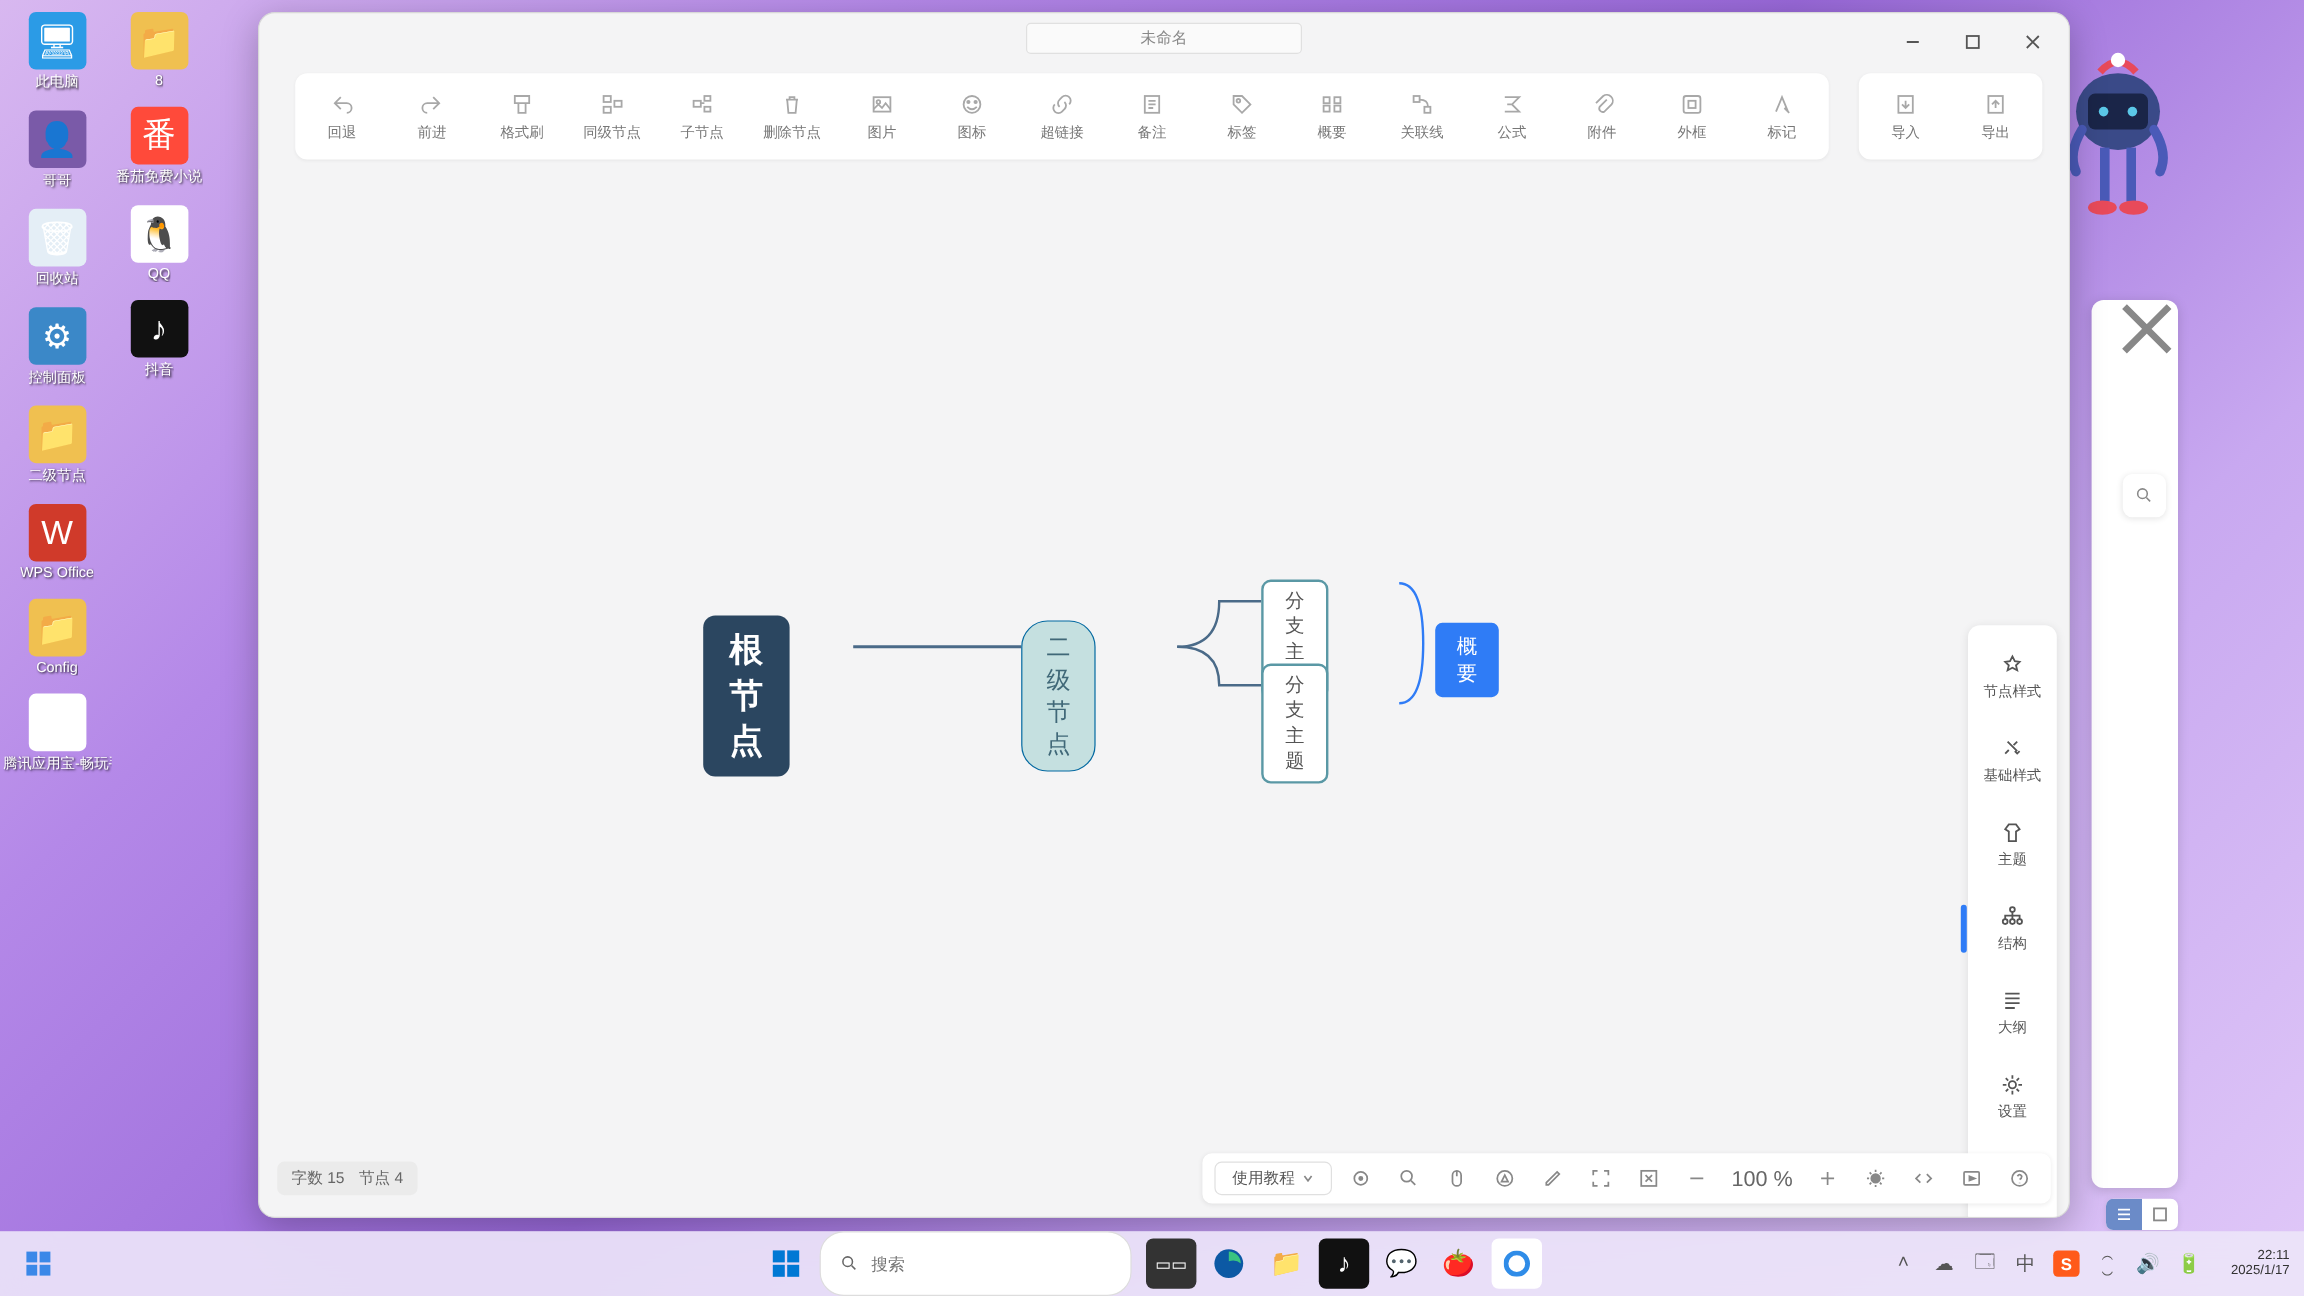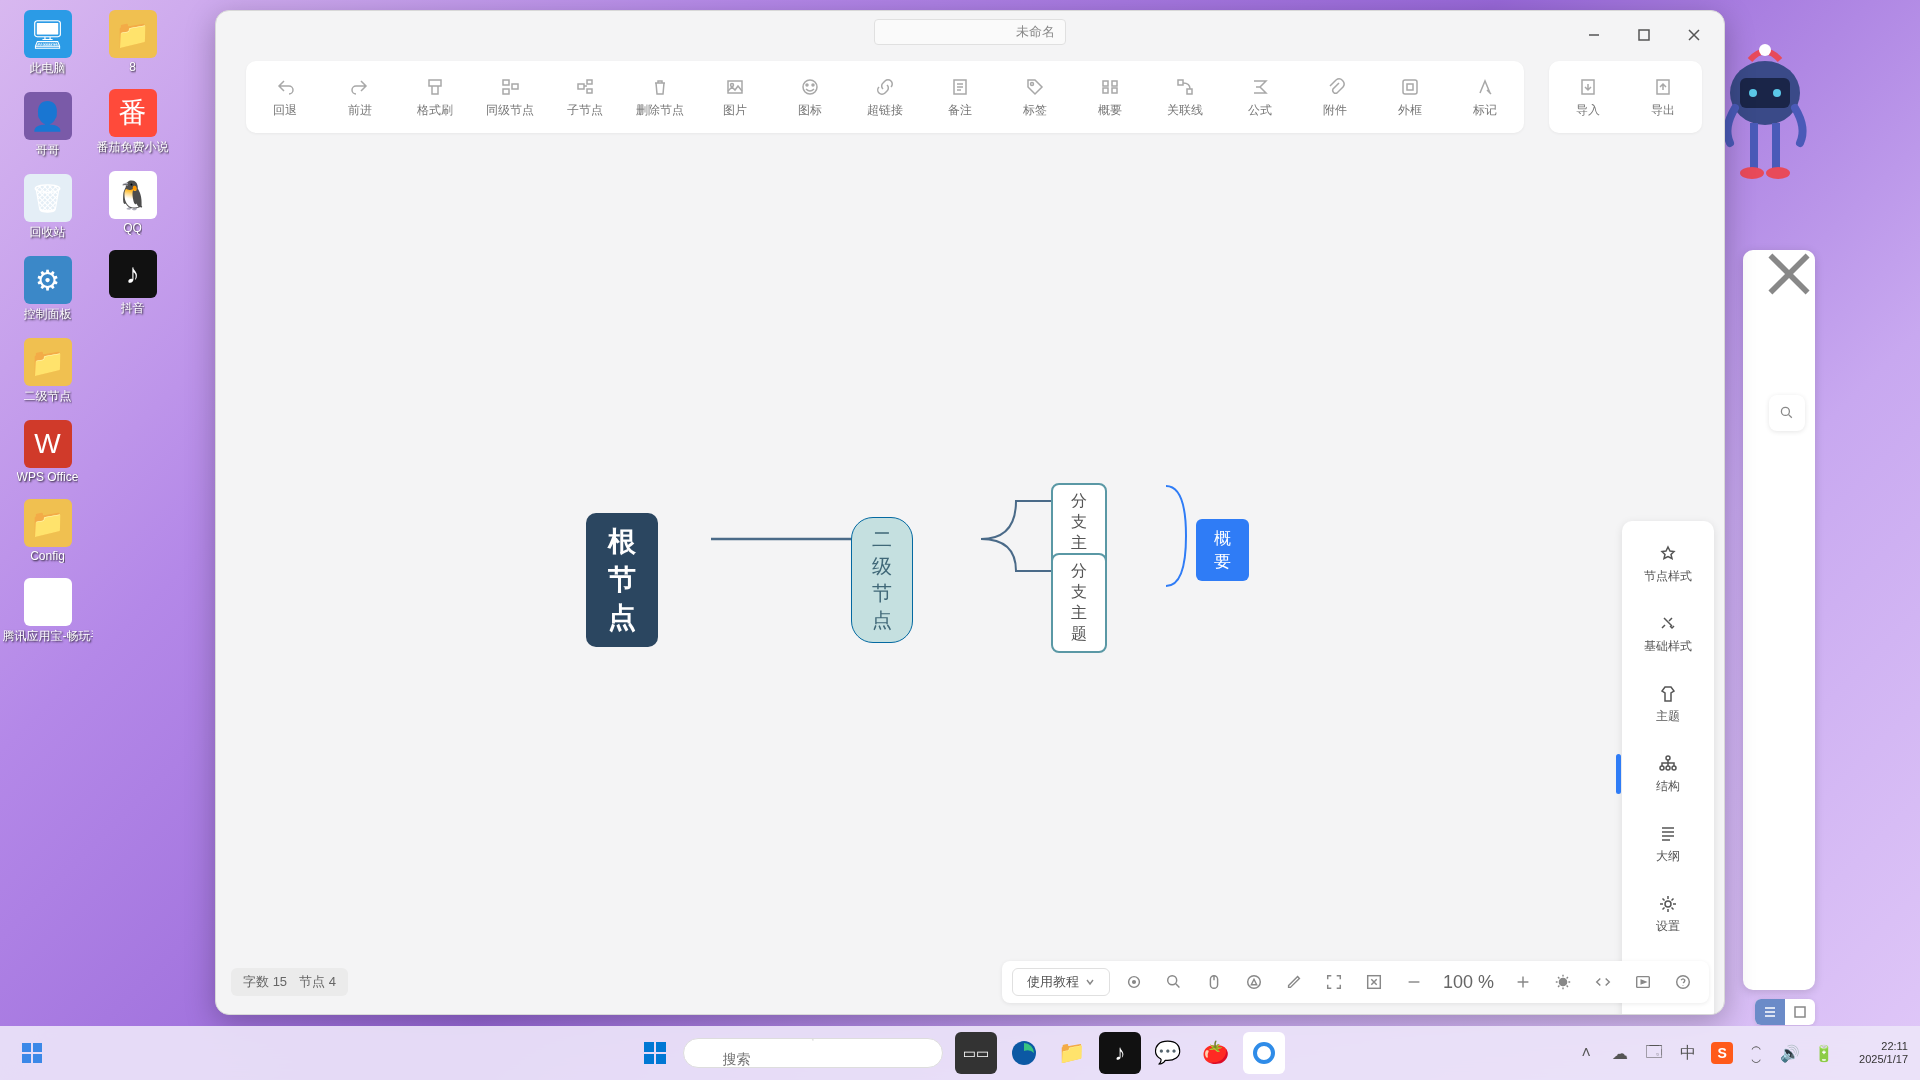--- a/index.html
+++ b/index.html
@@ -10,21 +10,21 @@
 .desktop-icon { width: 75px; display: flex; flex-direction: column; align-items: center; margin-bottom: 15px; cursor: pointer; }
 .desktop-icon .ico { width: 48px; height: 48px; border-radius: 6px; display: flex; align-items: center; justify-content: center; font-size: 28px; color: #fff; }
 .desktop-icon .lbl { font-size: 12px; color: #fff; text-shadow: 1px 1px 2px rgba(0,0,0,0.9); text-align: center; margin-top: 2px; white-space: nowrap; max-width: 90px; overflow: hidden; }
 .desktop-col2 { position: absolute; left: 95px; top: 10px; }
 
 
 .app-window { position: absolute; left: 215px; top: 10px; width: 1510px; height: 1005px; background: #f4f4f5; border-radius: 14px; box-shadow: 0 8px 30px rgba(0,0,0,0.25); overflow: hidden; border: 1px solid #d8d8d8; }
 
 
 .titlebar { height: 42px; display: flex; align-items: center; justify-content: center; position: relative; }
-.title-input { width: 192px; height: 26px; border: 1px solid #e0e0e0; border-radius: 4px; background: #fafafa; font-size: 13px; padding: 0 10px; text-align: right; color: #888; }
+.title-input { width: 230px; height: 26px; border: 1px solid #e0e0e0; border-radius: 4px; background: #fafafa; font-size: 13px; padding: 0 10px; text-align: center; color: #888; }
 .win-controls { position: absolute; right: 10px; top: 10px; display: flex; gap: 10px; }
 .win-btn { width: 40px; height: 28px; display: flex; align-items: center; justify-content: center; cursor: pointer; border-radius: 4px; color: #555; }
 .win-btn svg { width: 14px; height: 14px; stroke: #555; stroke-width: 1.5; fill: none; }
 
 
 .toolbar-wrap { padding: 8px 30px; display: flex; gap: 25px; }
 .tool-group { background: #fff; border-radius: 10px; padding: 8px 10px; display: flex; gap: 17px; box-shadow: 0 1px 3px rgba(0,0,0,0.05); }
 .tool-btn { width: 58px; height: 56px; display: flex; flex-direction: column; align-items: center; justify-content: center; cursor: pointer; border-radius: 6px; color: #a8a8a8; }
 .tool-btn .ticon { width: 22px; height: 22px; display: flex; align-items: center; justify-content: center; }
 .tool-btn .ticon svg { width: 20px; height: 20px; stroke: currentColor; stroke-width: 1.5; fill: none; }
@@ -37,21 +37,21 @@
 .mindmap { position: absolute; left: 320px; top: 300px; }
 .mm-svg { position: absolute; top: 0; left: 0; }
 .mm-root { position: absolute; left: 50px; top: 72px; background: #2b4660; color: #fff; font-size: 28px; font-weight: bold; padding: 10px 22px; border-radius: 10px; }
 .mm-level2 { position: absolute; left: 315px; top: 76px; background: #c5e0e0; border: 1px solid #0369a1; color: #406878; font-size: 20px; padding: 8px 20px; border-radius: 22px; }
 .mm-branch { position: absolute; background: #fff; border: 2px solid #5a98a5; color: #555; font-size: 16px; padding: 6px 18px; border-radius: 8px; }
 .mm-branch.b1 { left: 515px; top: 42px; }
 .mm-branch.b2 { left: 515px; top: 112px; }
 .mm-summary { position: absolute; left: 660px; top: 78px; background: #2f7cf6; color: #fff; font-size: 17px; padding: 8px 18px; border-radius: 6px; }
 
 
-.side-panel { position: absolute; right: 10px; top: 380px; width: 92px; background: #fff; border-radius: 10px; box-shadow: 0 2px 8px rgba(0,0,0,0.1); padding: 8px 0; }
+.side-panel { position: absolute; right: 10px; top: 380px; width: 74px; background: #fff; border-radius: 10px; box-shadow: 0 2px 8px rgba(0,0,0,0.1); padding: 8px 0; }
 .side-item { height: 70px; display: flex; flex-direction: column; align-items: center; justify-content: center; cursor: pointer; font-size: 12px; color: #555; gap: 4px; }
 .side-item.active { position: relative; }
 .side-item.active::before { content: ''; position: absolute; left: -6px; top: 15px; bottom: 15px; width: 5px; background: #2f7cf6; border-radius: 3px; }
 .side-item svg { width: 20px; height: 20px; stroke: #555; stroke-width: 1.5; fill: none; }
 
 
 .bottom-bar { position: absolute; bottom: 12px; left: 0; right: 0; height: 40px; display: flex; align-items: center; padding: 0 15px; }
 .stats { background: #ebebeb; border-radius: 6px; padding: 5px 12px; font-size: 13px; color: #666; display: flex; gap: 12px; }
 .bottom-tools { margin-left: auto; background: #fff; border-radius: 8px; padding: 5px 10px; display: flex; align-items: center; gap: 8px; box-shadow: 0 1px 4px rgba(0,0,0,0.08); }
 .lang-sel { border: 1px solid #e0e0e0; border-radius: 6px; padding: 4px 14px; font-size: 13px; color: #555; cursor: pointer; display: flex; align-items: center; gap: 6px; }
@@ -67,21 +67,21 @@
 .view-btn { width: 30px; height: 26px; display: flex; align-items: center; justify-content: center; cursor: pointer; }
 .view-btn.active { background: #6b8bc8; color: #fff; }
 
 
 .mascot { position: absolute; right: 95px; top: 38px; width: 120px; height: 150px; }
 .mascot svg { width: 100%; height: 100%; }
 
 
 .taskbar { position: absolute; bottom: 0; left: 0; right: 0; height: 54px; background: rgba(235,228,248,0.92); backdrop-filter: blur(20px); display: flex; align-items: center; padding: 0 12px; }
 .startbtn { width: 40px; height: 40px; cursor: pointer; display: flex; align-items: center; justify-content: center; }
-.searchbox { margin-left: 8px; width: 260px; height: 30px; background: #fff; border-radius: 20px; display: flex; align-items: center; padding: 0 16px; gap: 10px; border: 1px solid #ddd; flex-direction: column; }
+.searchbox { margin-left: 8px; width: 260px; height: 54px; background: #fff; border-radius: 20px; display: flex; align-items: center; padding: 0 16px; gap: 10px; border: 1px solid #ddd; }
 .searchbox input { border: none; outline: none; flex: 1; font-size: 14px; background: transparent; }
 .task-icons { display: flex; gap: 6px; margin-left: 12px; }
 .task-icon { width: 42px; height: 42px; border-radius: 6px; cursor: pointer; display: flex; align-items: center; justify-content: center; font-size: 22px; }
 .tray { margin-left: auto; display: flex; align-items: center; gap: 12px; }
 .tray-icon { width: 22px; height: 22px; cursor: pointer; color: #555; display: flex; align-items: center; justify-content: center; }
 .clock { margin-left: 12px; font-size: 11px; text-align: right; line-height: 1.2; color: #333; }
 .tb-left { position: absolute; left: 12px; display: flex; align-items: center; }
 .tb-center { position: absolute; left: 50%; transform: translateX(-50%); display: flex; align-items: center; }
 </style>
 </head>

